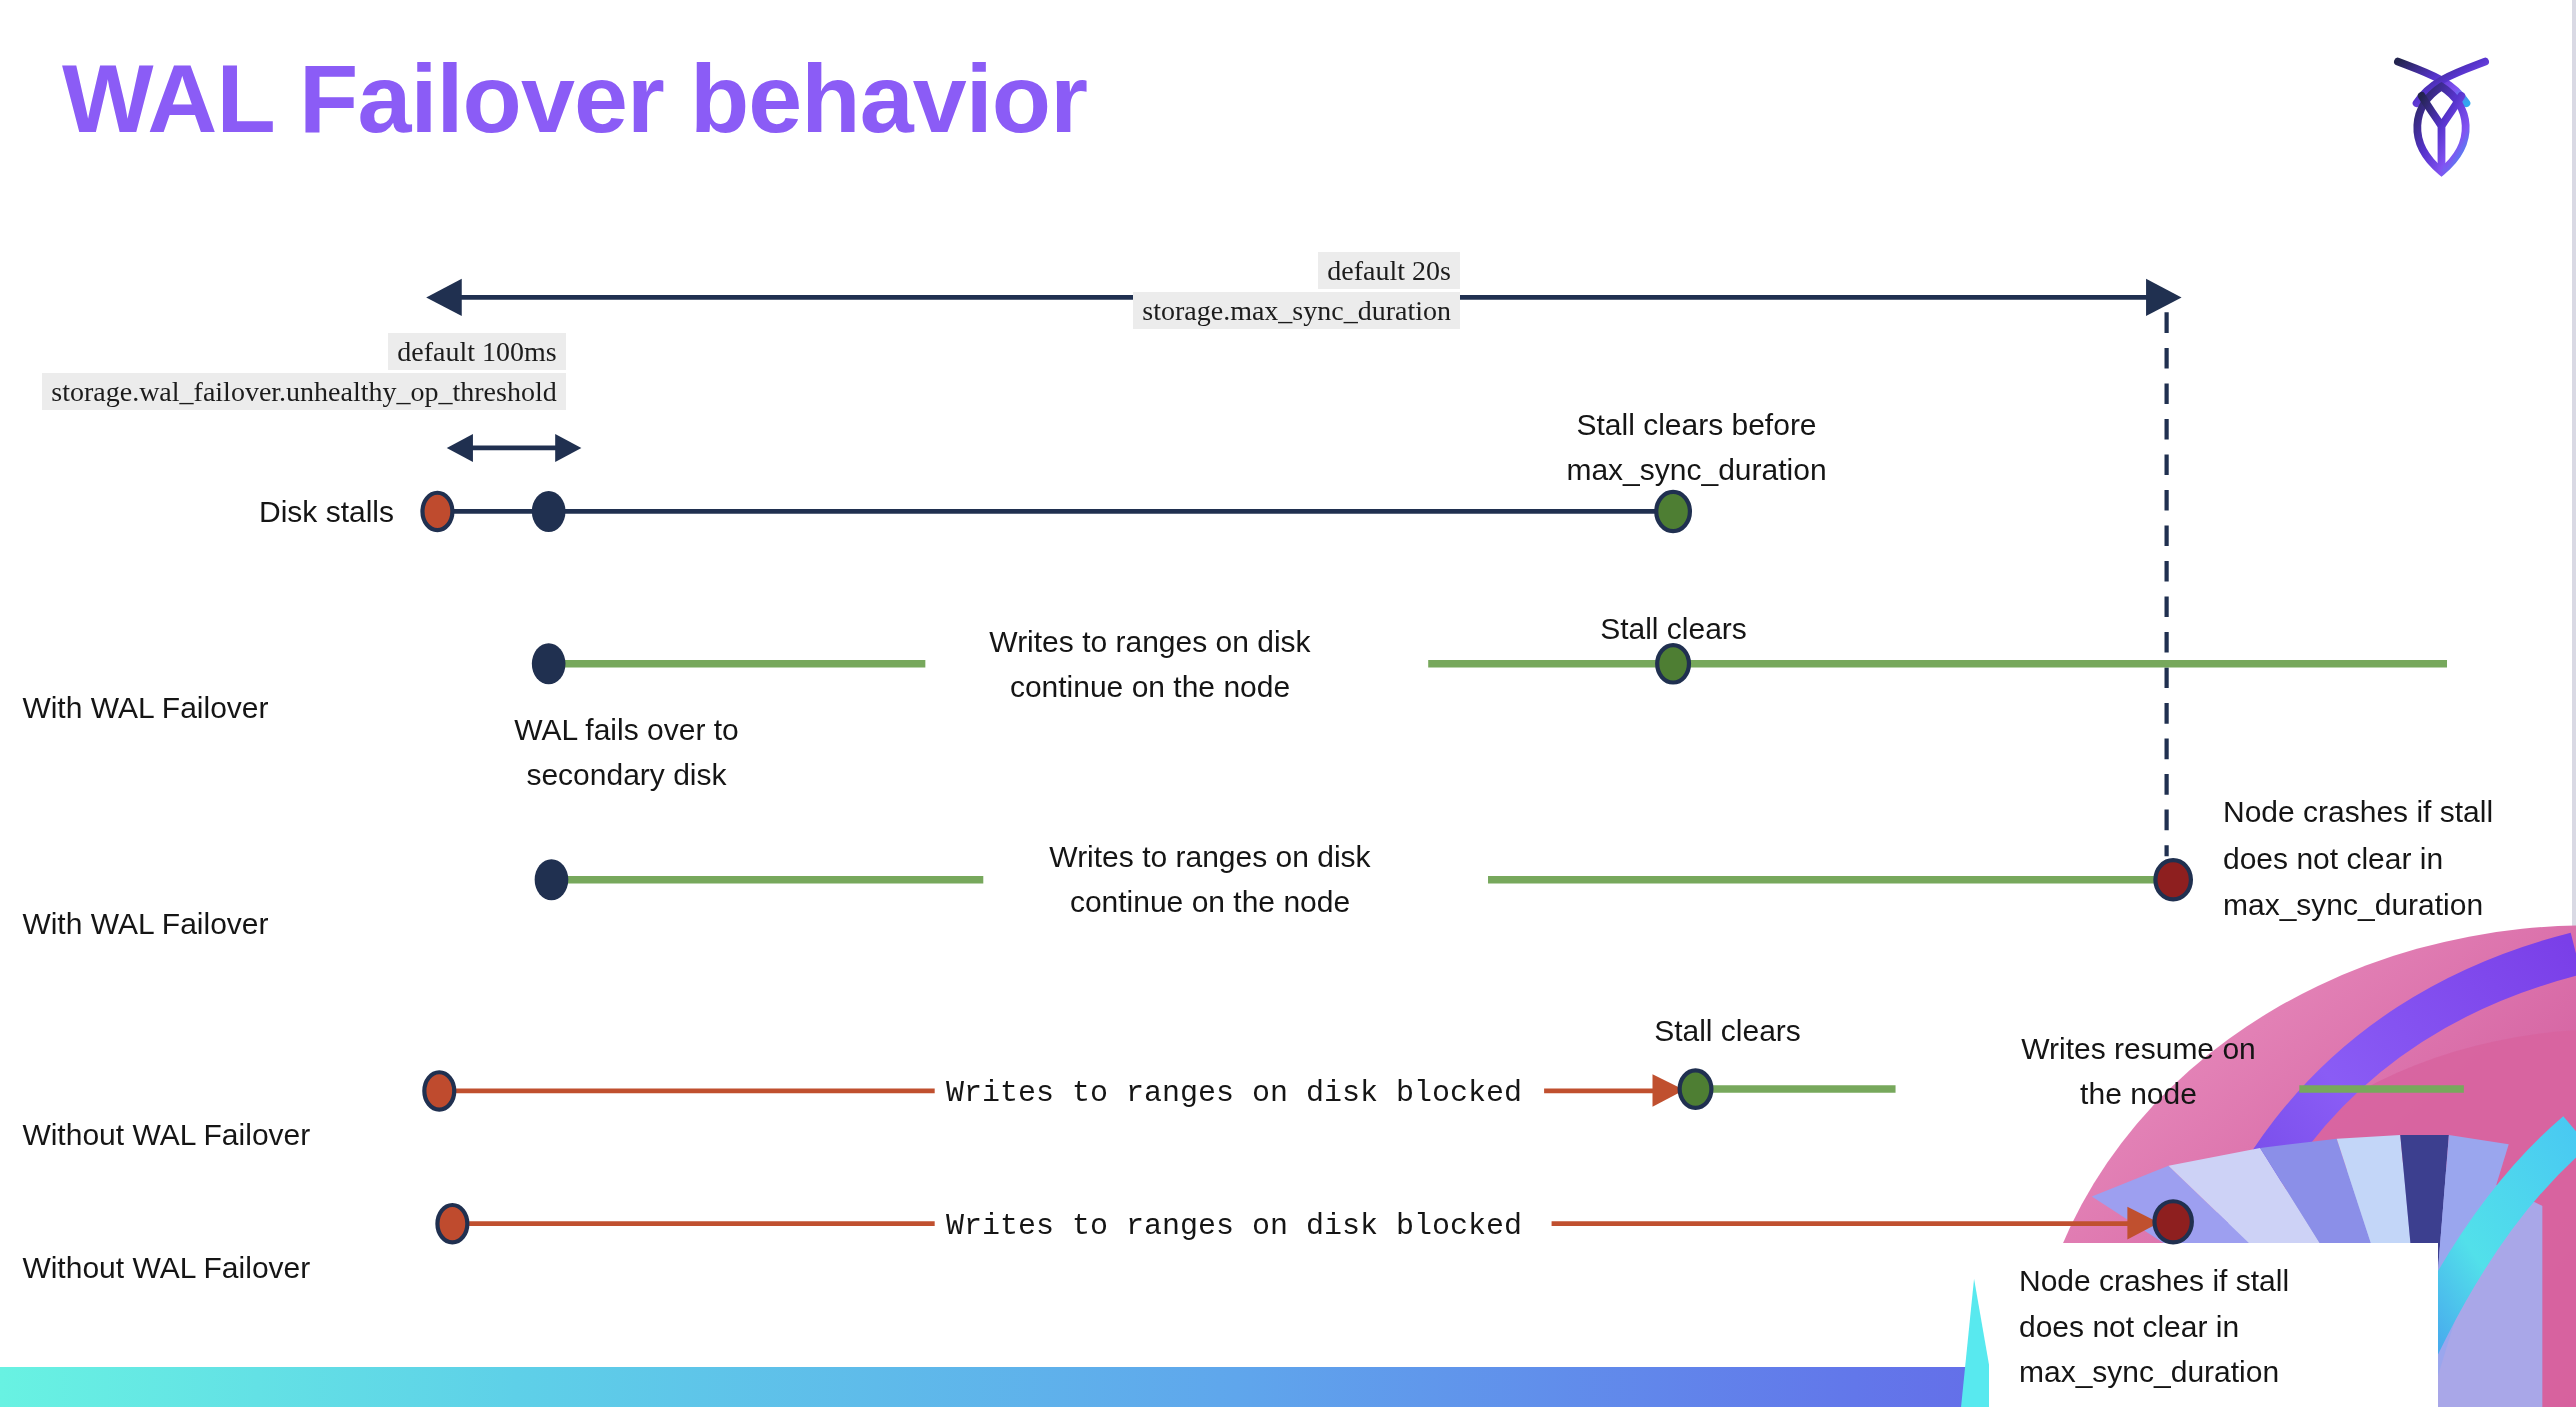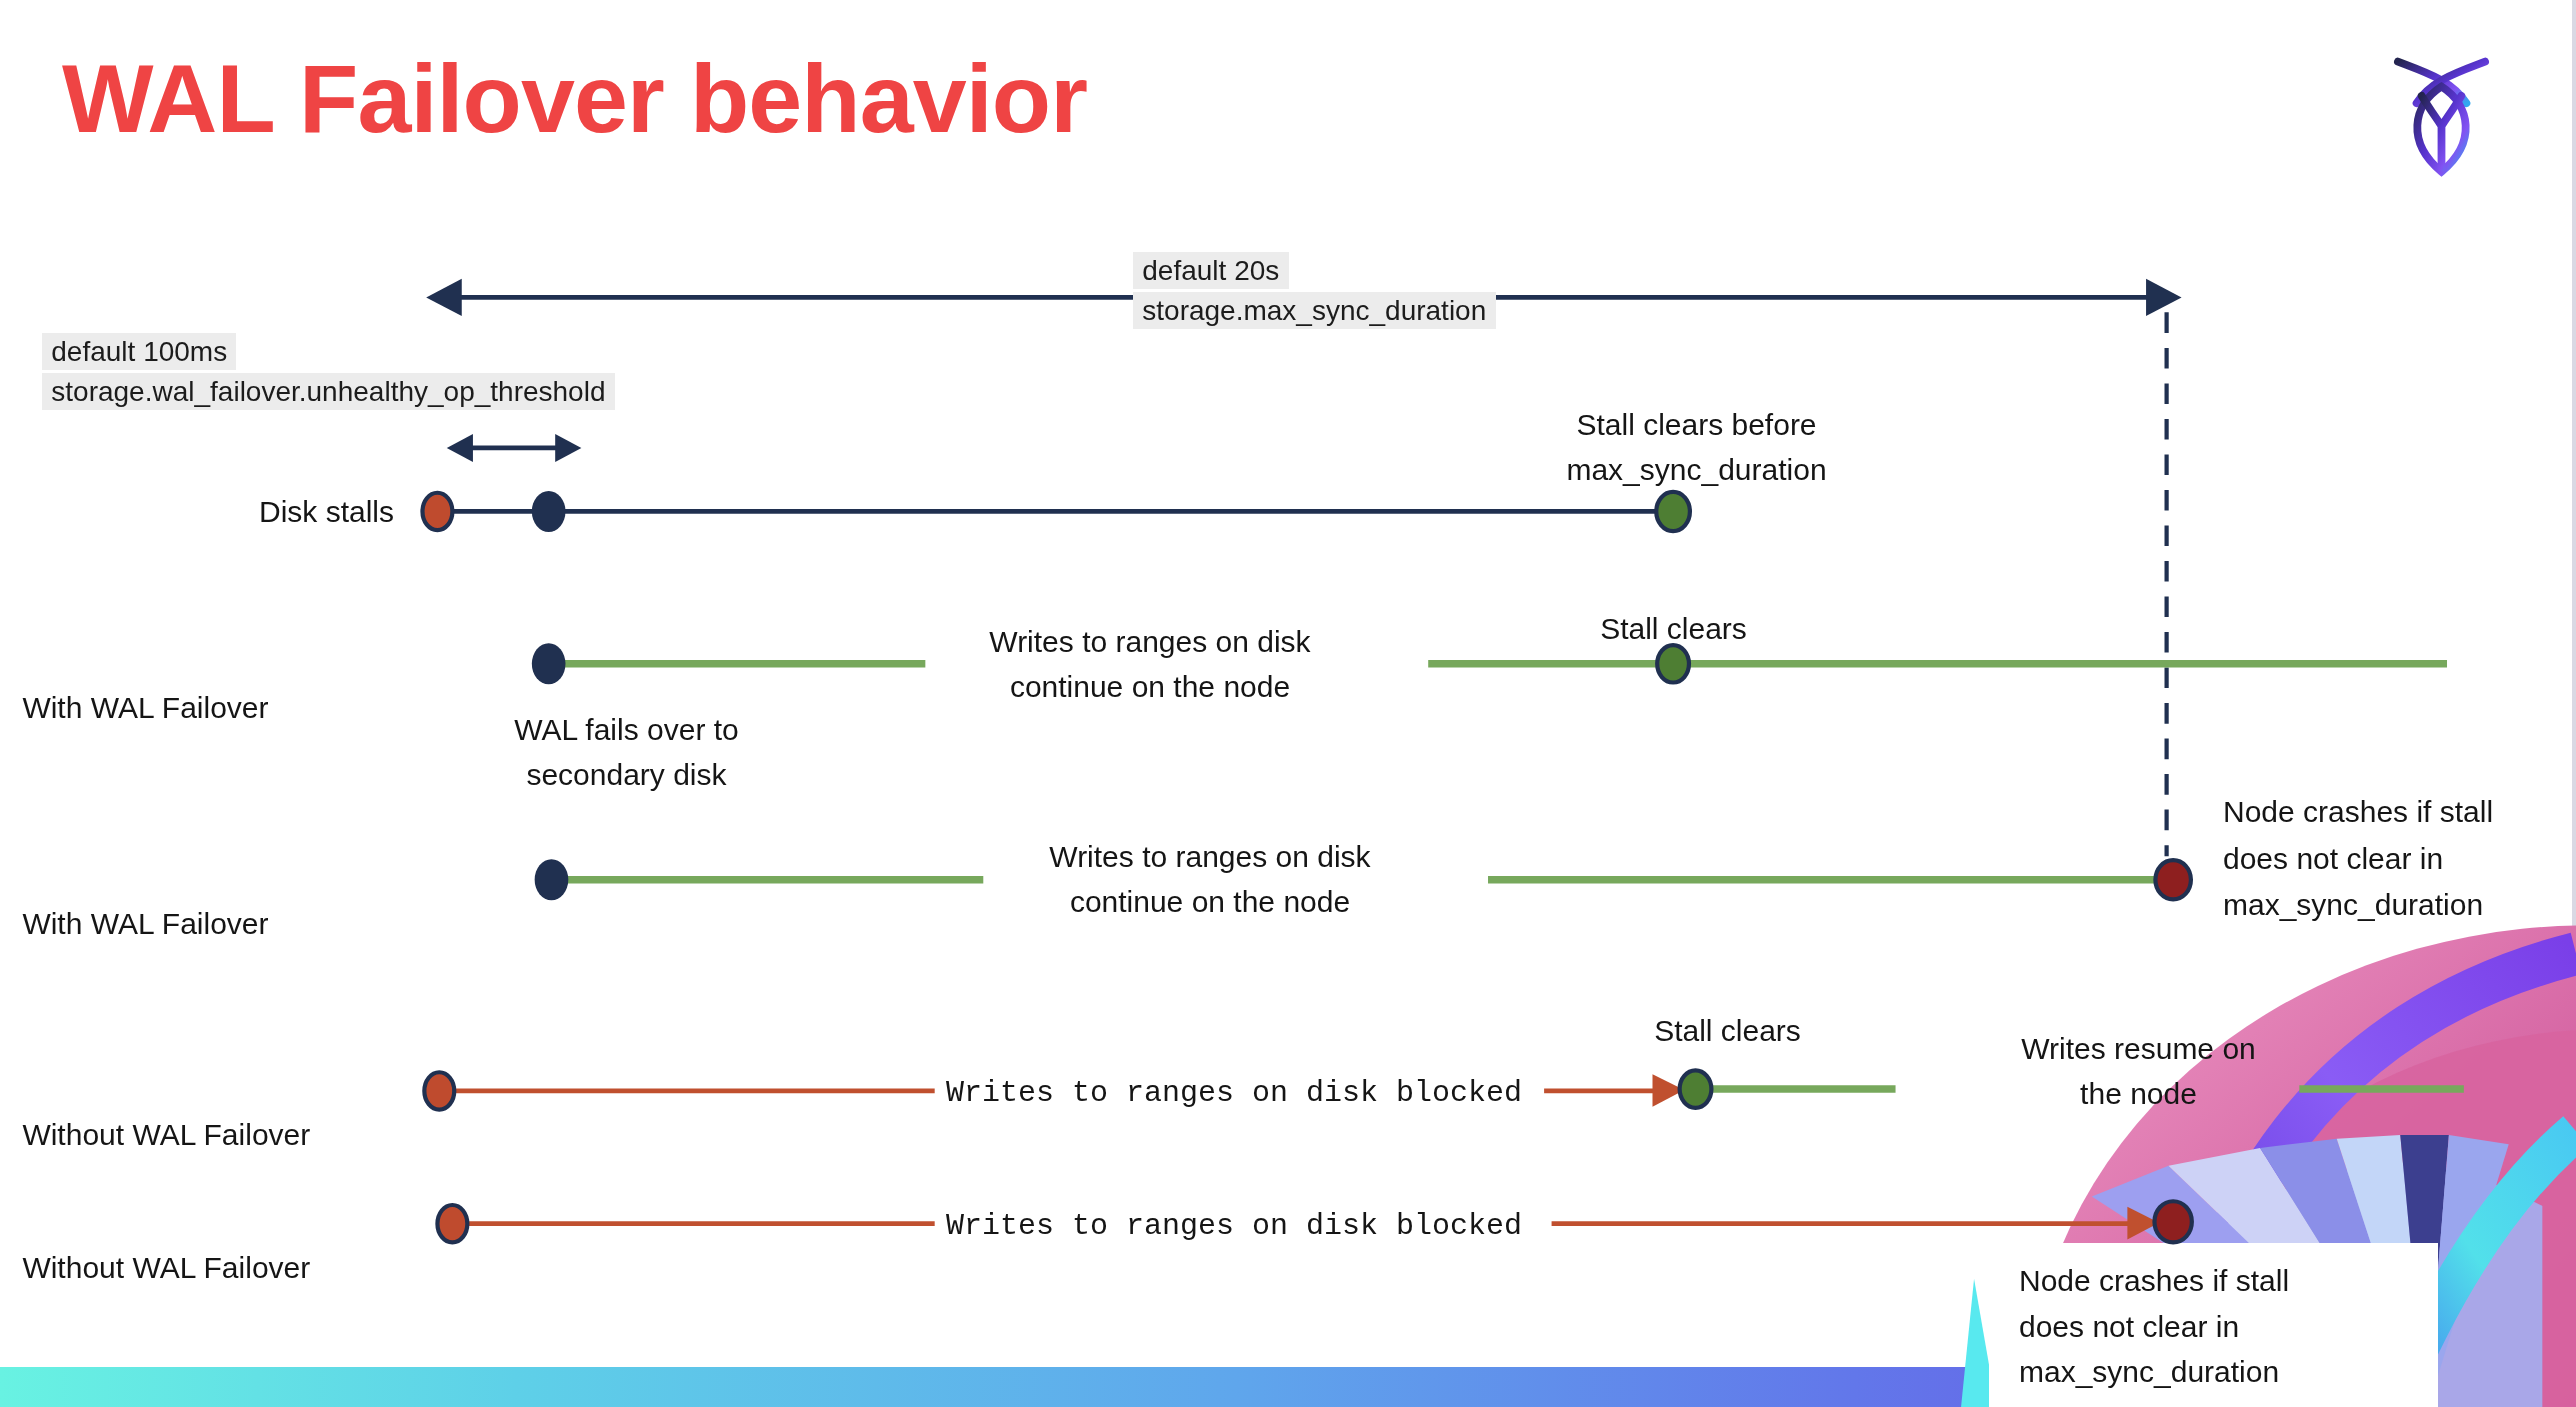--- a/index.html
+++ b/index.html
@@ -2,38 +2,38 @@
 <html style="font-size:15px"><head>
 <meta charset="utf-8">
 <style>
   html,body{margin:0;padding:0;background:#ffffff;}
   .slide{position:relative;width:2576px;height:1408px;overflow:hidden;background:#ffffff;
          font-family:"Liberation Sans",sans-serif;color:#151515;}
 
   .abs{position:absolute;}
 
   
-  .title{left:62px;top:43px;font-size:97px;font-weight:bold;color:#ef4444;
+  .title{left:62px;top:43px;font-size:97px;font-weight:bold;color:#8b5cf6;
          letter-spacing:-0.9px;z-index:6;}
 
   
   .footer-bar{left:0;bottom:0;width:2576px;height:41px;z-index:1;
       background:linear-gradient(90deg,#68f2e2 0%,#5ed0e8 20%,#5fa6ec 48%,#6277ea 72%,#6d49e2 100%);}
 
   
   .edge-line{right:0;top:0;width:3.7px;height:1365px;background:#d9d9e4;z-index:2;}
 
   
   .decor-svg{left:0;top:0;width:2576px;height:1408px;z-index:3;pointer-events:none;}
   .diagram-svg{left:0;top:0;width:2576px;height:1408px;z-index:5;pointer-events:none;}
   .logo-svg{left:2389px;top:45px;width:105px;height:135px;z-index:6;}
 
   
-  .callout{z-index:6;display:flex;flex-direction:column;align-items:flex-start;gap:2.8px;
-           font-family:Liberation Sans, sans-serif;font-size:28px;color:#1c1c1c;}
+  .callout{z-index:6;display:flex;flex-direction:column;align-items:flex-end;gap:2.8px;
+           font-family:Liberation Serif, serif;font-size:28px;color:#1c1c1c;}
   .callout span{background:#ececec;padding:2.8px 9.3px;line-height:1.12;white-space:pre;}
   .callout-max-sync{left:1133px;top:252px;}
   .callout-unhealthy{left:30px;top:333px;margin-left:12px;}
 
   
   .dtext{z-index:6;font-size:30px;line-height:1.5;white-space:pre-line;}
   .center{text-align:center;}
   .right{text-align:right;}
   .nowrap{white-space:nowrap;font-family:Liberation Mono, monospace;}
 

